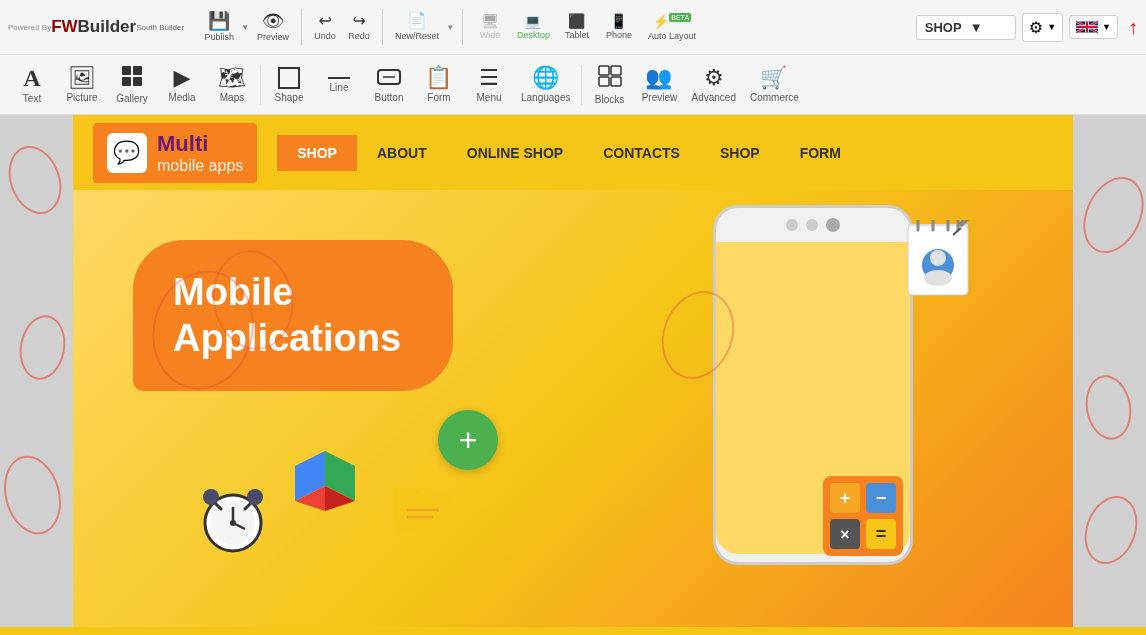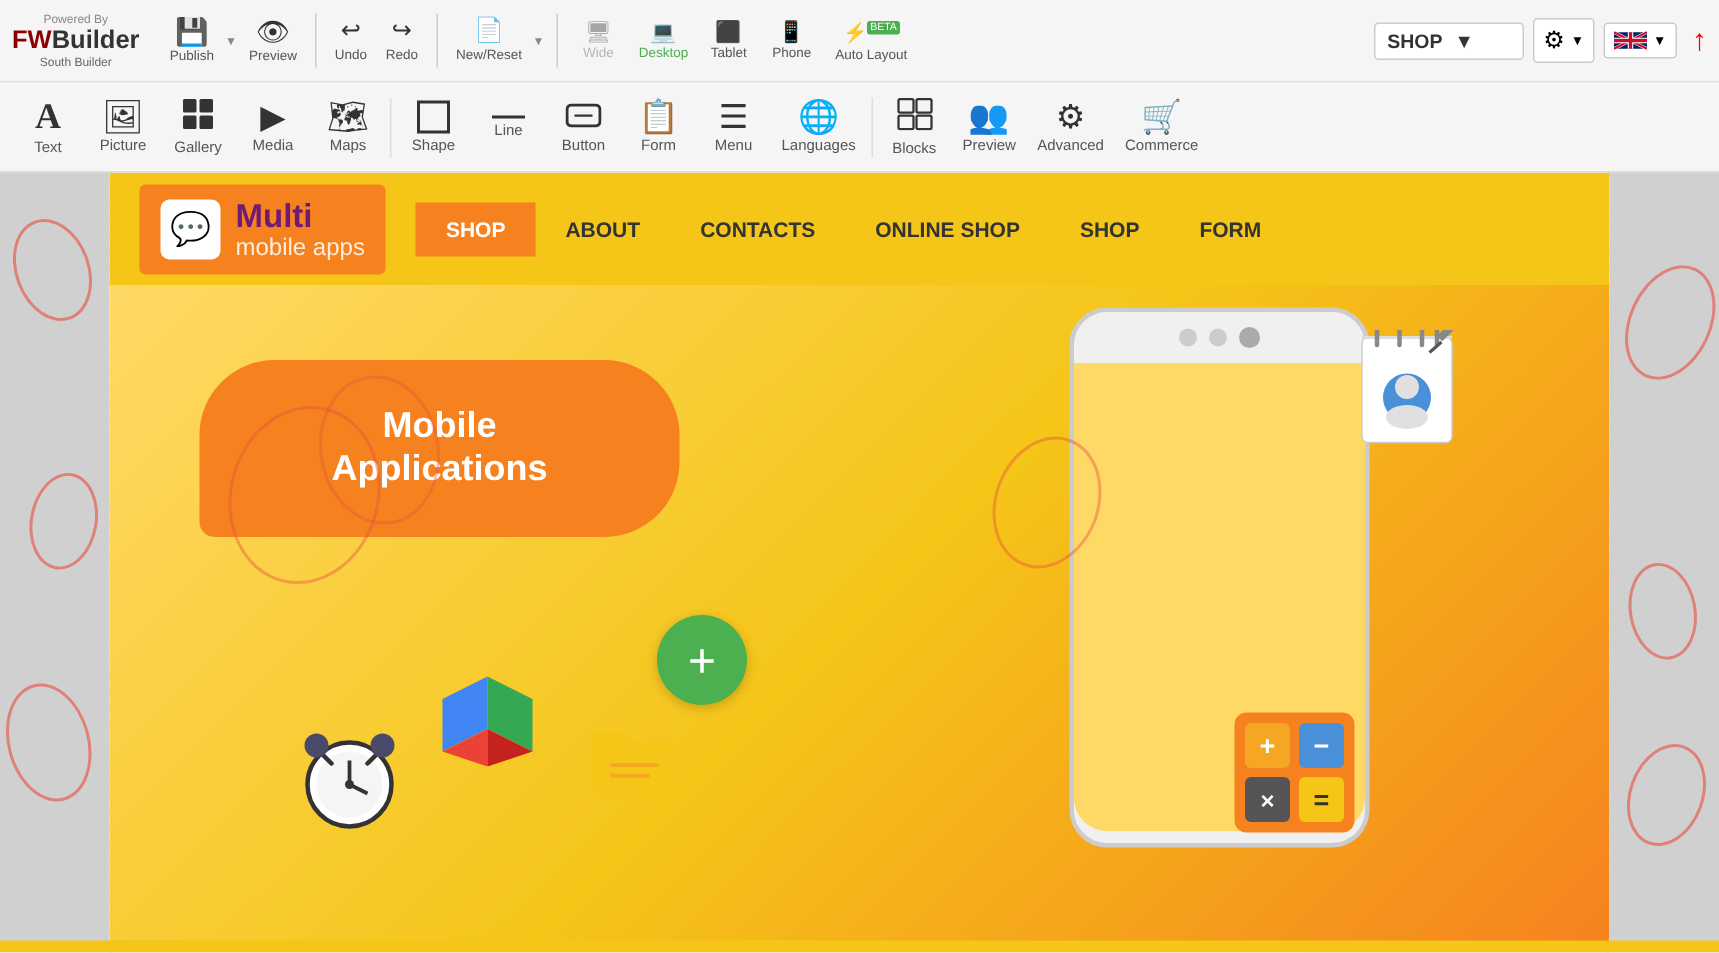--- a/index.html
+++ b/index.html
@@ -10,21 +10,20 @@
       display: flex;
       align-items: center;
       height: 55px;
       background: #f5f5f5;
       border-bottom: 1px solid #ddd;
       padding: 0 8px;
       gap: 4px;
     }
     #logo {
       display: flex;
-      flex-direction: column;
       align-items: center;
       margin-right: 12px;
       min-width: 80px;
     }
     .toolbar-group {
       display: flex;
       align-items: center;
       gap: 2px;
     }
     .toolbar-btn {
@@ -230,25 +229,24 @@
     .hero-bubble {
       position: absolute;
       top: 50px;
       left: 60px;
       background: #f5821f;
       border-radius: 50px 50px 50px 10px;
       padding: 30px 40px;
       width: 320px;
     }
     .hero-bubble-text {
-      font-size: 24px;
+      font-size: 38px;
       font-weight: bold;
       color: white;
       line-height: 1.2;
-      text-align: center;
     }
 
     
     .plus-btn {
       position: absolute;
       left: 50%;
       top: 50%;
       transform: translate(-50%, -50%);
       width: 60px;
       height: 60px;
@@ -522,22 +520,22 @@
       <div id="site-logo">
         <div class="site-logo-icon">💬</div>
         <div class="site-logo-text">
           <span class="site-logo-main">Multi</span>
           <span class="site-logo-sub">mobile apps</span>
         </div>
       </div>
       <div id="site-nav">
         <div class="nav-item active">SHOP</div>
         <div class="nav-item">ABOUT</div>
+        <div class="nav-item">ONLINE SHOP</div>
         <div class="nav-item">CONTACTS</div>
-        <div class="nav-item">ONLINE SHOP</div>
         <div class="nav-item">SHOP</div>
         <div class="nav-item">FORM</div>
       </div>
     </div>
 
     <div id="site-hero">
 
       <div class="hero-bubble">
         <div class="hero-bubble-text">
           <span>Mobile</span><br>

